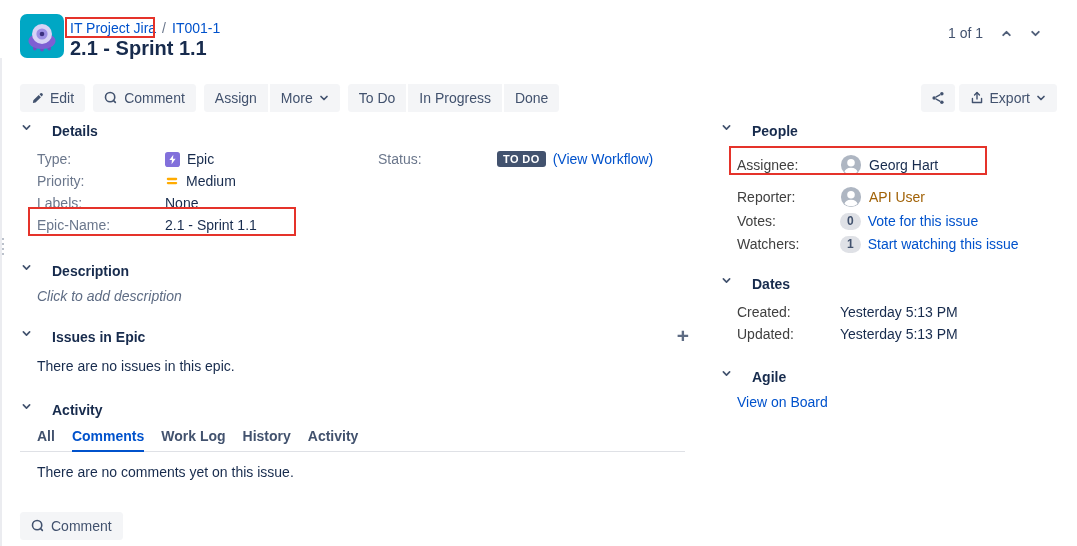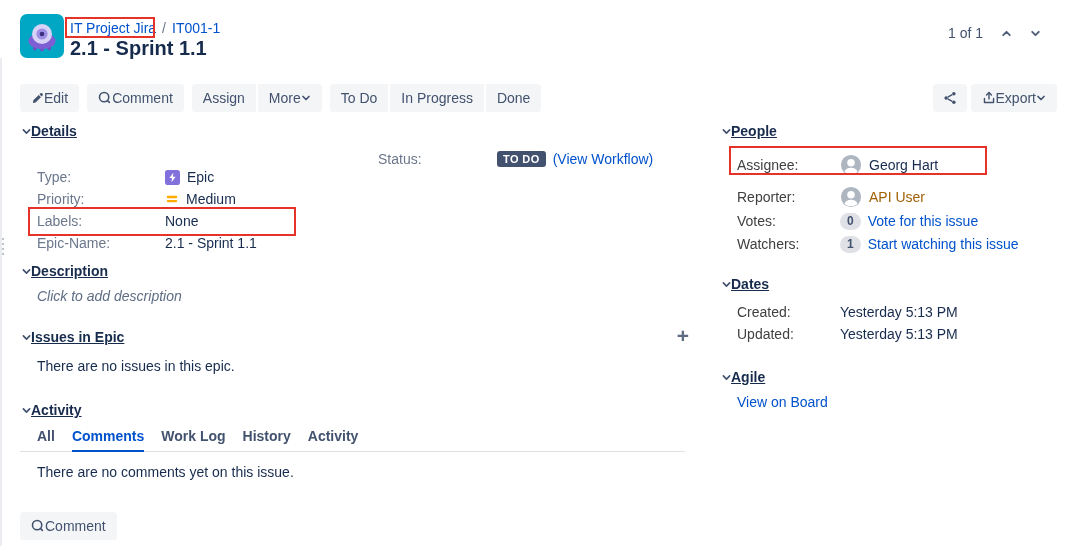--- a/index.html
+++ b/index.html
@@ -15,32 +15,32 @@
   
   .avatar-wrap { position:absolute; left:20px; top:14px; width:44px; height:44px; }
   .breadcrumb { position:absolute; left:70px; top:20px; display:flex; align-items:center; gap:6px; font-size:14px; }
   .bc-link { color:var(--link,#0052CC); text-decoration:none; cursor:pointer; }
   .bc-sep { color:#6B778C; }
   .page-title { position:absolute; left:70px; top:37px; font-size:20px; font-weight:600; color:#172B4D; }
   .pager { position:absolute; left:948px; top:25px; display:flex; align-items:center; gap:18px; color:#42526E; }
   .pager .nav { color:#505F79; cursor:pointer; display:flex; align-items:center; }
 
   
-  .btn { display:inline-flex; align-items:center; height:28px; padding:0 11px; background:#F4F5F7; border:none; border-radius:3.5px; color:#42526E; font-size:14px; font-family:inherit; cursor:pointer; white-space:nowrap; }
+  .btn { display:inline-flex; align-items:center; gap:6px; height:28px; padding:0 11px; background:#F4F5F7; border:none; border-radius:3.5px; color:#42526E; font-size:14px; font-family:inherit; cursor:pointer; white-space:nowrap; }
   .btn svg { flex:0 0 auto; }
   .btn-group { display:flex; gap:2px; }
   .btn-group .btn { border-radius:0; }
   .btn-group .btn:first-child { border-radius:3.5px 0 0 3.5px; }
   .btn-group .btn:last-child { border-radius:0 3.5px 3.5px 0; }
   .toolbar { position:absolute; left:20px; top:84px; display:flex; gap:8px; }
   .toolbar-right { position:absolute; right:20px; top:84px; display:flex; gap:4px; }
 
   
   .section { position:absolute; }
-  .sec-head { display:flex; align-items:center; gap:0; padding-left:2px; height:16px;text-decoration:underline; }
+  .sec-head { display:flex; align-items:flex-start; gap:21px; padding-left:2px; height:16px; }
   .sec-head .twisty { display:flex; align-items:center; color:#42526E; cursor:pointer; }
   .sec-title { font-weight:700; font-size:14px; color:#172B4D; }
 
   .frow { display:flex; align-items:center; height:22px; }
   .flabel { width:145px; padding-left:17px; color:#6B778C; flex:0 0 auto; }
   .fvalue { color:#172B4D; display:flex; align-items:center; gap:7px; }
   .status-col { position:absolute; left:358px; top:25px; }
   .status-col .flabel { width:119px; padding-left:0; }
 
   .status-badge { background:#42526E; color:#fff; font-size:11px; font-weight:700; letter-spacing:.4px; padding:2px 6px 1px; border-radius:3px; line-height:13px; }
@@ -173,21 +173,21 @@
 
   <div class="section" style="left:20px; top:123px; width:677px;">
     <div class="sec-head">
       <span class="twisty">
         <svg width="9" height="9" viewBox="0 0 10 10">
             <path d="M1.5 3.2 L5 6.8 L8.5 3.2" fill="none" stroke="currentColor" stroke-width="1.8" stroke-linecap="round" stroke-linejoin="round"></path>
           </svg>
       </span>
       <span class="sec-title">Details</span>
     </div>
-    <div style="margin-top:27px;">
+    <div style="margin-top:9px;">
       <div class="frow">
         <span class="flabel">Type:</span>
         <span class="fvalue">
           <svg width="15" height="15" viewBox="0 0 16 16">
               <rect width="16" height="16" rx="3" fill="#8270DB"></rect>
               <path d="M8.9 2.9 L4.7 8.4 H7.4 L7 13.1 L11.3 7.3 H8.5 Z" fill="#fff"></path>
             </svg>
           <span>Epic</span>
         </span>
       </div>

